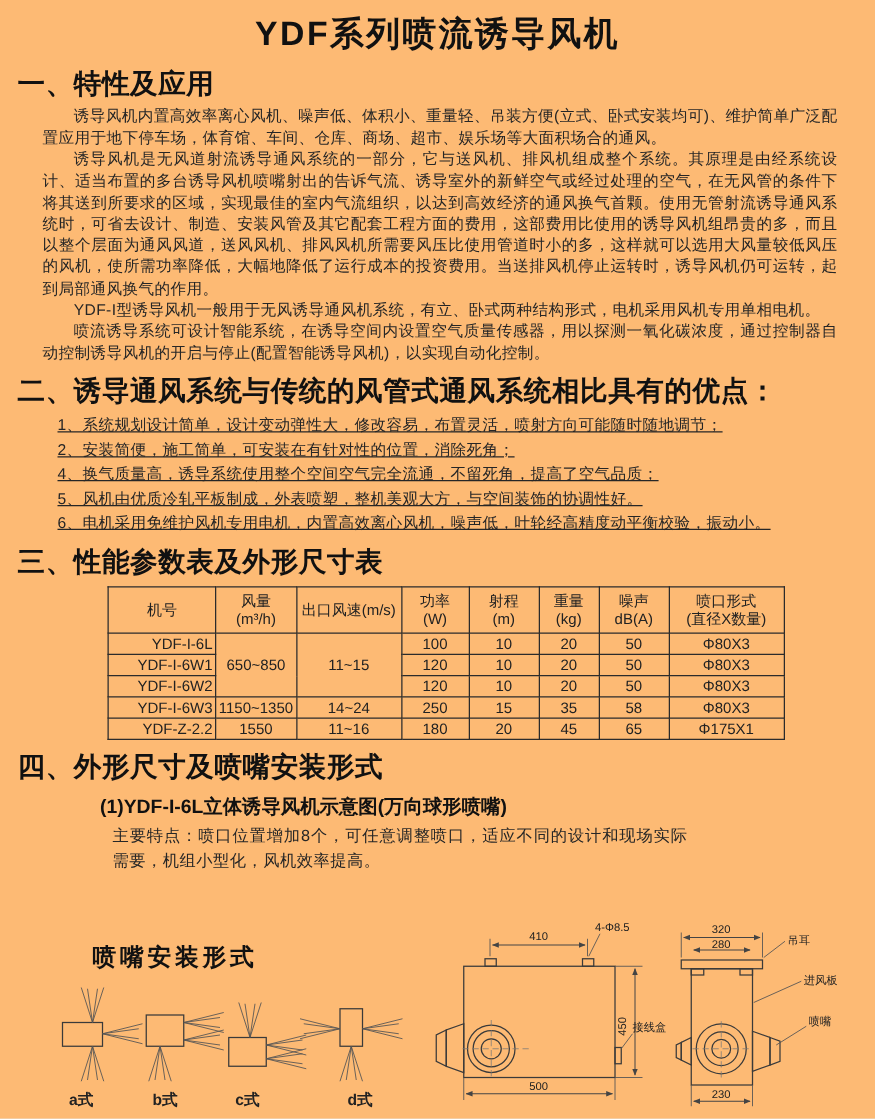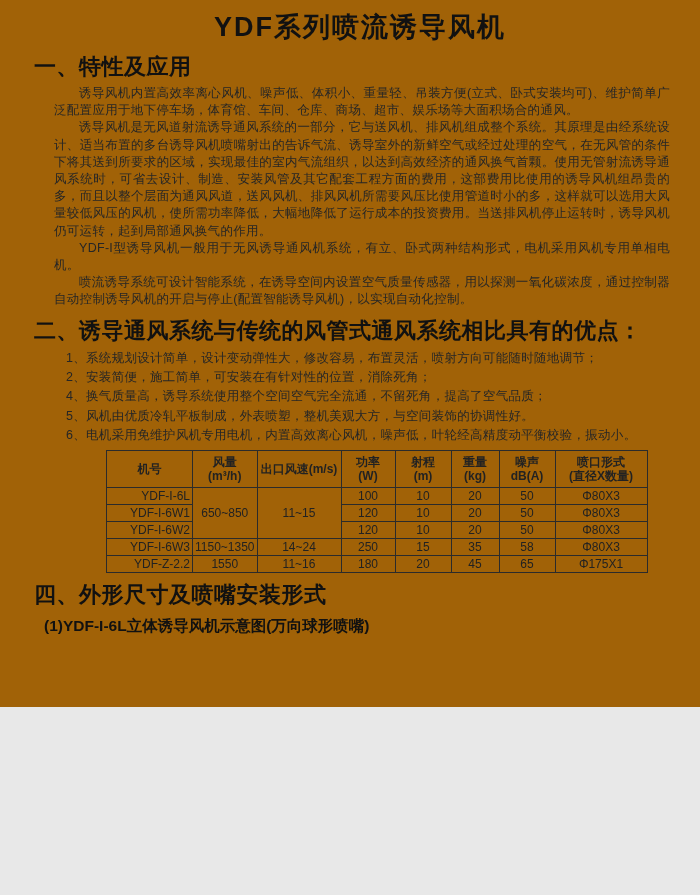--- a/index.html
+++ b/index.html
@@ -1,52 +1,51 @@
 <!DOCTYPE html>
 <html><head>
 <meta charset="utf-8">
 <style>
   * { margin:0; padding:0; box-sizing:border-box; }
   html,body { background:#e8e8e8; }
   .page {
-    position:relative; width:700px; height:707px; margin:0 auto;
-    background:#a16207; color:#1f1f1f; overflow:hidden;
+    position:relative; width:700px; height:895px; margin:0 auto;
+    background:#fdba74; color:#1f1f1f; overflow:hidden;
     font-family:"Liberation Sans", sans-serif;
-    padding-left:20px;
   }
   h1.title {
     text-align:center; padding-top:9px; font-size:27px; font-weight:bold;
     letter-spacing:2px; color:#111;
   }
   h2.sec {
     margin:7px 0 3px 14px; font-size:22px; font-weight:bold; color:#111;
     letter-spacing:0.5px;
   }
   p.body-text {
     margin:0 30px 0 34px; text-indent:2em; font-size:12.5px;
     line-height:17.2px; text-align:justify; letter-spacing:0.3px; color:#262626;
   }
   .list-block { margin:3px 0 4px 46px; }
   p.list-item {
-    font-size:12.5px; line-height:19.4px; letter-spacing:0.3px; color:#262626;
+    font-size:12.5px; line-height:19.4px; letter-spacing:0.3px; color:#262626;text-decoration:underline;
   }
   table.perf {
     margin:4px 0 2px 86px; border-collapse:collapse; table-layout:fixed;
   }
   table.perf th, table.perf td {
     border:1px solid #2b2b2b; font-weight:normal; font-size:12px;
     text-align:center; color:#222; padding:1px 2px; height:16px;
   }
-  table.perf th { padding:4px 2px;font-weight:bold; }
+  table.perf th { padding:4px 2px; }
   table.perf th .l1, table.perf th .l2 { display:block; line-height:14px; }
   table.perf td.model { text-align:right; padding-left:7px; }
   .c-model{width:86px}.c-air{width:64px}.c-spd{width:84px}.c-pow{width:54px}
   .c-rng{width:56px}.c-wgt{width:48px}.c-noi{width:56px}.c-noz{width:92px}
   h3.subsec {
-    margin:6px 0 3px 24px; font-size:15.5px; font-weight:bold; color:#111;
+    margin:6px 0 3px 80px; font-size:15.5px; font-weight:bold; color:#111;
   }
   p.s4-text {
     margin:2px 0 0 90px; width:460px; font-size:13px; line-height:20px;
     text-align:justify; letter-spacing:0.4px; color:#262626;
   }
   .nozzle-heading {
     position:absolute; left:74px; top:753px; font-size:19px; font-weight:bold;
     letter-spacing:3px; color:#111;
   }
   svg.nozzles { position:absolute; left:10px; top:783px; }
@@ -75,20 +74,21 @@
 
   <h2 class="sec">二、诱导通风系统与传统的风管式通风系统相比具有的优点：</h2>
   <div class="list-block">
     <p class="list-item">1、系统规划设计简单，设计变动弹性大，修改容易，布置灵活，喷射方向可能随时随地调节；</p>
     <p class="list-item">2、安装简便，施工简单，可安装在有针对性的位置，消除死角；</p>
     <p class="list-item">4、换气质量高，诱导系统使用整个空间空气完全流通，不留死角，提高了空气品质；</p>
     <p class="list-item">5、风机由优质冷轧平板制成，外表喷塑，整机美观大方，与空间装饰的协调性好。</p>
     <p class="list-item">6、电机采用免维护风机专用电机，内置高效离心风机，噪声低，叶轮经高精度动平衡校验，振动小。</p>
   </div>
 
+  <h2 class="sec">三、性能参数表及外形尺寸表</h2>
   <table class="perf">
     <colgroup>
       <col class="c-model">
         <col class="c-air">
         <col class="c-spd">
         <col class="c-pow">
       <col class="c-rng">
         <col class="c-wgt">
         <col class="c-noi">
         <col class="c-noz">
@@ -174,20 +174,21 @@
         <td>20</td>
         <td>45</td>
         <td>65</td>
         <td>Φ175X1</td>
       </tr>
     </tbody>
   </table>
 
   <h2 class="sec">四、外形尺寸及喷嘴安装形式</h2>
   <h3 class="subsec">(1)YDF-I-6L立体诱导风机示意图(万向球形喷嘴)</h3>
+  <p class="s4-text">主要特点：喷口位置增加8个，可任意调整喷口，适应不同的设计和现场实际需要，机组小型化，风机效率提高。</p>
 
   <div class="nozzle-heading">喷嘴安装形式</div>
 
   <svg class="nozzles" width="330" height="105" viewBox="0 0 330 105">
     <g>
       <rect class="ln" x="40" y="35" width="32" height="19"></rect>
       <path class="thin" d="M64 35 L55 7 M64 35 L73 7 M64 35 L60 8 M64 35 L68 8"></path>
       <path class="thin" d="M64 54 L55 82 M64 54 L73 82 M64 54 L60 81 M64 54 L68 81"></path>
       <path class="thin" d="M72 44 L104 36 M72 44 L104 52 M72 44 L101 40 M72 44 L101 48"></path>
       <text class="typetxt" x="55" y="101" text-anchor="middle">a式</text>

